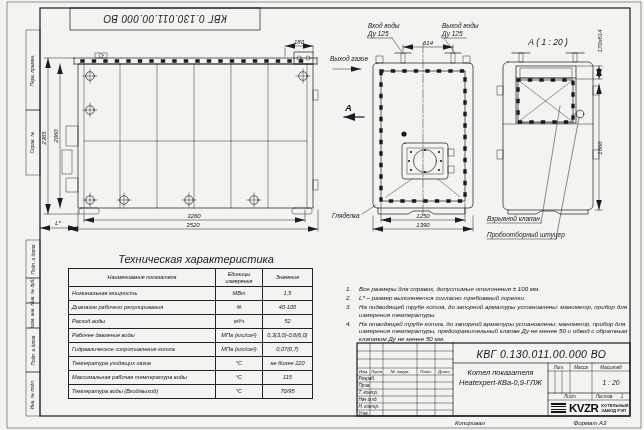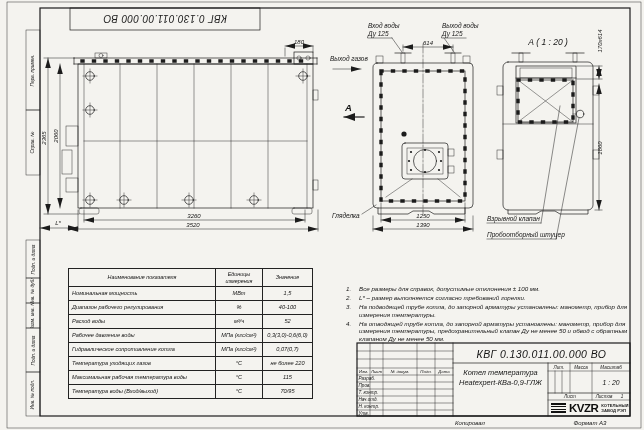--- a/index.html
+++ b/index.html
@@ -283,20 +283,21 @@
   <div class="vlabel" style="top:303px;height:25px">
       <span>Взам. инв. №</span>
     </div>
   <div class="vlabel" style="top:328px;height:44px">
       <span>Подп. и дата</span>
     </div>
   <div class="vlabel" style="top:372px;height:44px">
       <span>Инв. № подл.</span>
     </div>
 
+  <div class="abs c tt-title">Техническая характеристика</div>
   <table class="tech">
     <colgroup>
         <col style="width:147px">
         <col style="width:47px">
         <col style="width:50px">
       </colgroup>
     <thead>
       <tr>
         <th>Наименование показателя</th>
         <th>Единицы измерения</th>
@@ -361,21 +362,21 @@
         <span>На подводящей трубе котла, до запорной арматуры установлены: манометр, прибор для измерения температуры.</span>
       </div>
     <div class="note">
         <span class="n">4.</span>
         <span>На отводящей трубе котла, до запорной арматуры установлены: манометр, прибор для измерения температуры, предохранительный клапан Ду не менее 50 и обвод с обратным клапаном Ду не менее 50 мм.</span>
       </div>
   </div>
 
   <div class="abs c tb-text" style="left:453px;top:344px;width:177px;height:19px;font-size:10.5px;letter-spacing:.4px">КВГ 0.130.011.00.000 ВО</div>
   <div class="abs tb-text c" style="left:453px;top:366px;width:95px;height:24px;flex-direction:column;font-size:7.4px;line-height:1.35">
-    <span>Котел температура</span>
+    <span>Котел показателя</span>
     <span>Heatexpert-КВа-0,9-ГЛЖ</span>
   </div>
   <div class="abs c tb-text" style="left:357px;top:368px;width:13px;height:7px;font-size:4.3px">Изм.</div>
   <div class="abs c tb-text" style="left:370px;top:368px;width:13px;height:7px;font-size:4.3px">Лист</div>
   <div class="abs c tb-text" style="left:383px;top:368px;width:34px;height:7px;font-size:4.3px">№ докум.</div>
   <div class="abs c tb-text" style="left:417px;top:368px;width:18px;height:7px;font-size:4.3px">Подп.</div>
   <div class="abs c tb-text" style="left:435px;top:368px;width:18px;height:7px;font-size:4.3px">Дата</div>
   <div class="abs tb-text" style="left:358.5px;top:376px;width:26px;font-size:4.6px">Разраб.</div>
   <div class="abs tb-text" style="left:358.5px;top:383px;width:26px;font-size:4.6px">Пров.</div>
   <div class="abs tb-text" style="left:358.5px;top:390px;width:26px;font-size:4.6px">Т. контр.</div>

